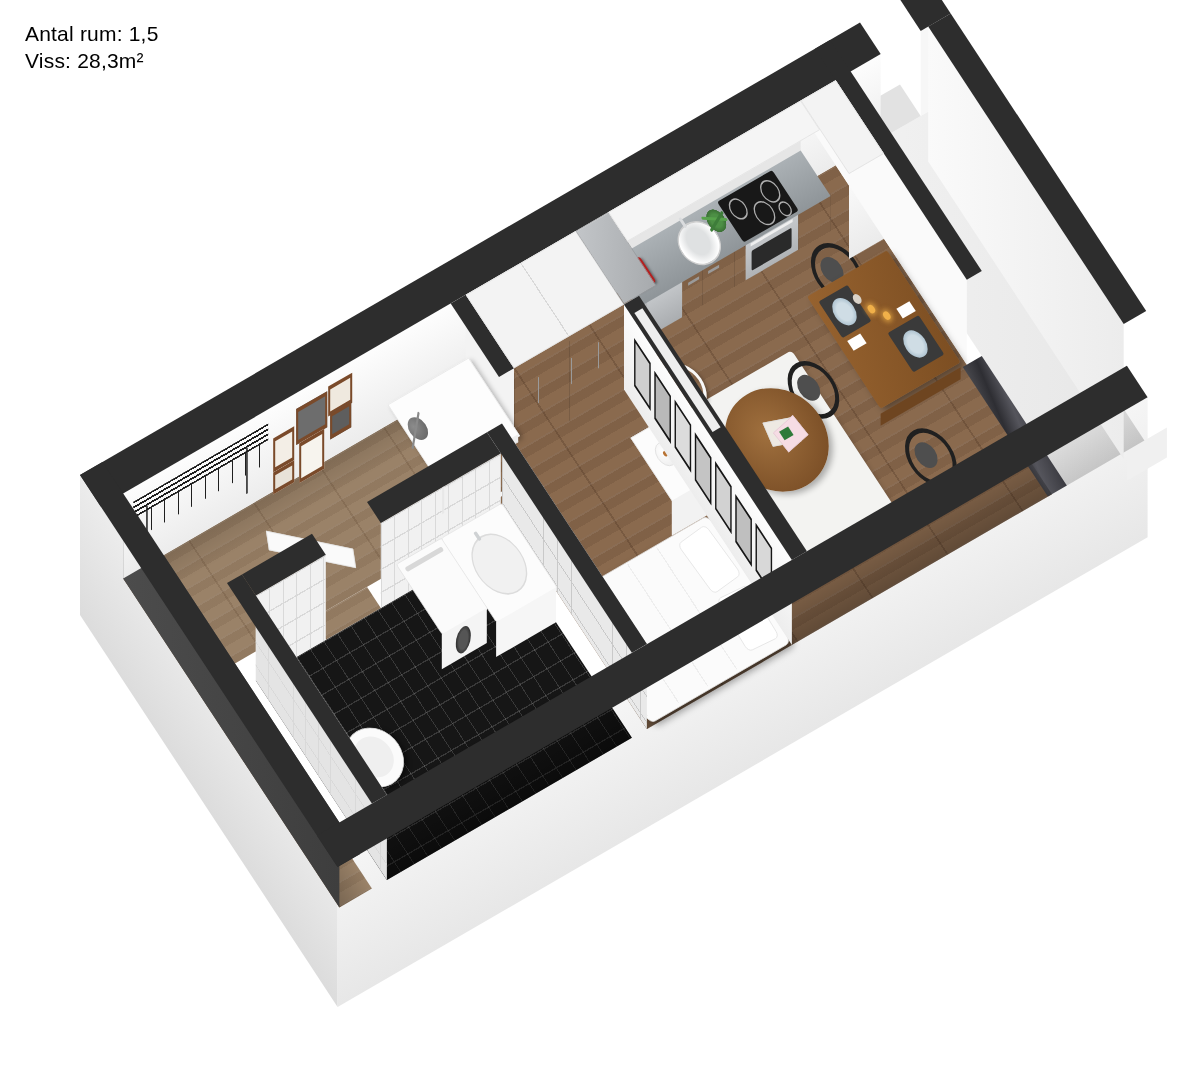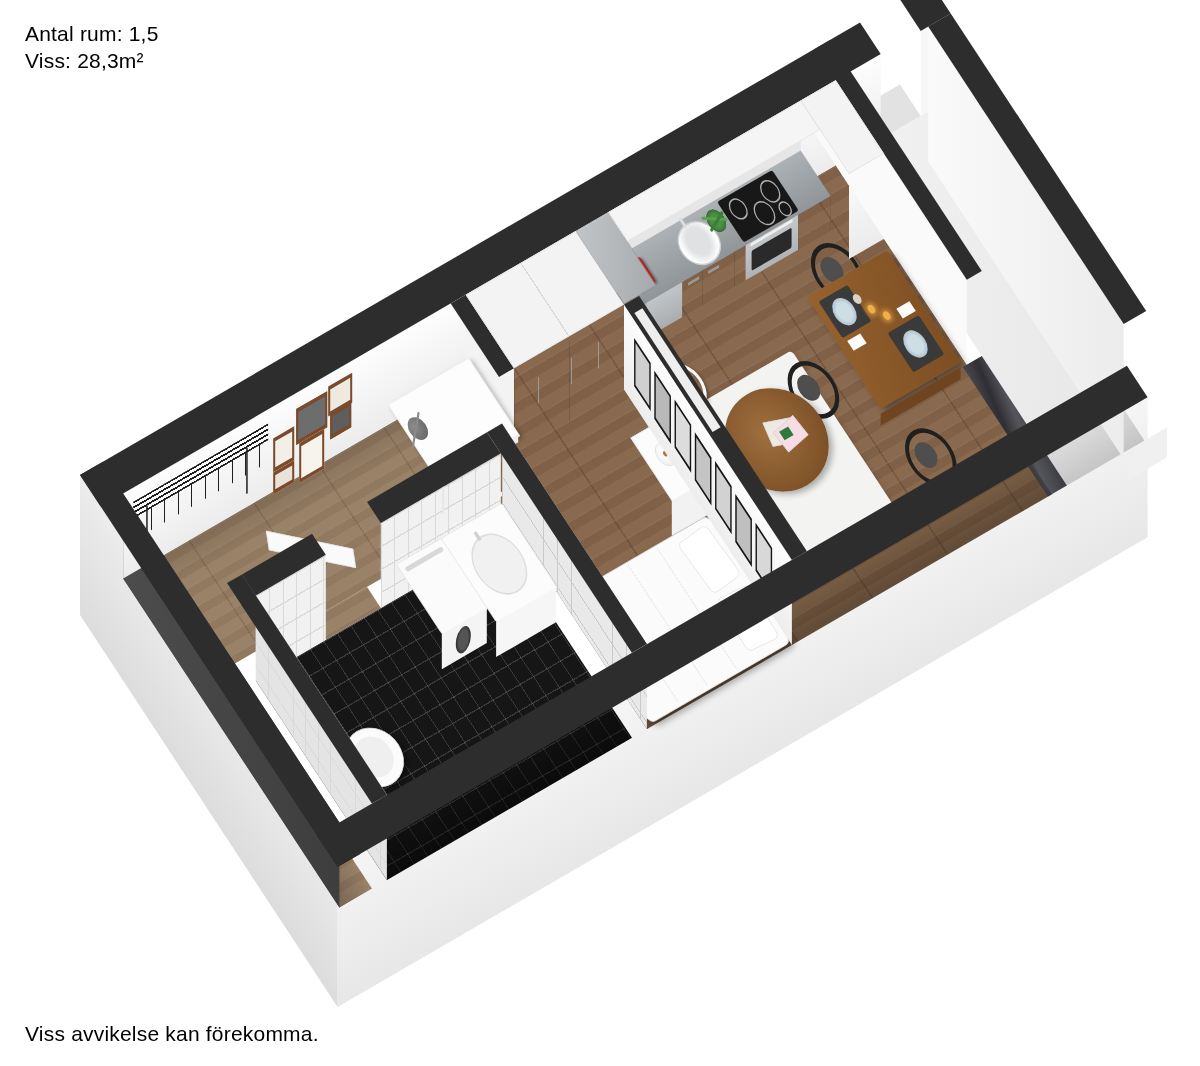--- a/index.html
+++ b/index.html
@@ -44,21 +44,20 @@
 </style>
 </head>
 <body>
 
 <div id="canvas">
 
   <div id="header-block" class="txt">
     <div>Antal rum: 1,5</div>
     <div>Viss: 28,3m²</div>
   </div>
-  <div id="footer-block" class="txt">Viss avvikelse kan förekomma.</div>
 
   <div class="face" style="transform:matrix(0.46,0.7,0,1,80,475);width:560px;height:140px;
               background:linear-gradient(180deg,#ececec,#dcdcdc);"></div>
   <div class="face" style="transform:matrix(0.5,-0.29,0,1,337.6,867);width:1620px;height:140px;
               background:linear-gradient(180deg,#f5f5f5,#e7e7e7);"></div>
   <div class="face" style="transform:matrix(0.5,-0.29,0,1,1126.9,450.7);width:80px;height:30px;background:#f0f0f0;"></div>
 
   <div id="floor-layer" class="tf">
 
     <div class="pl wood-hall" style="left:45px;top:45px;width:615px;height:155px;"></div>

